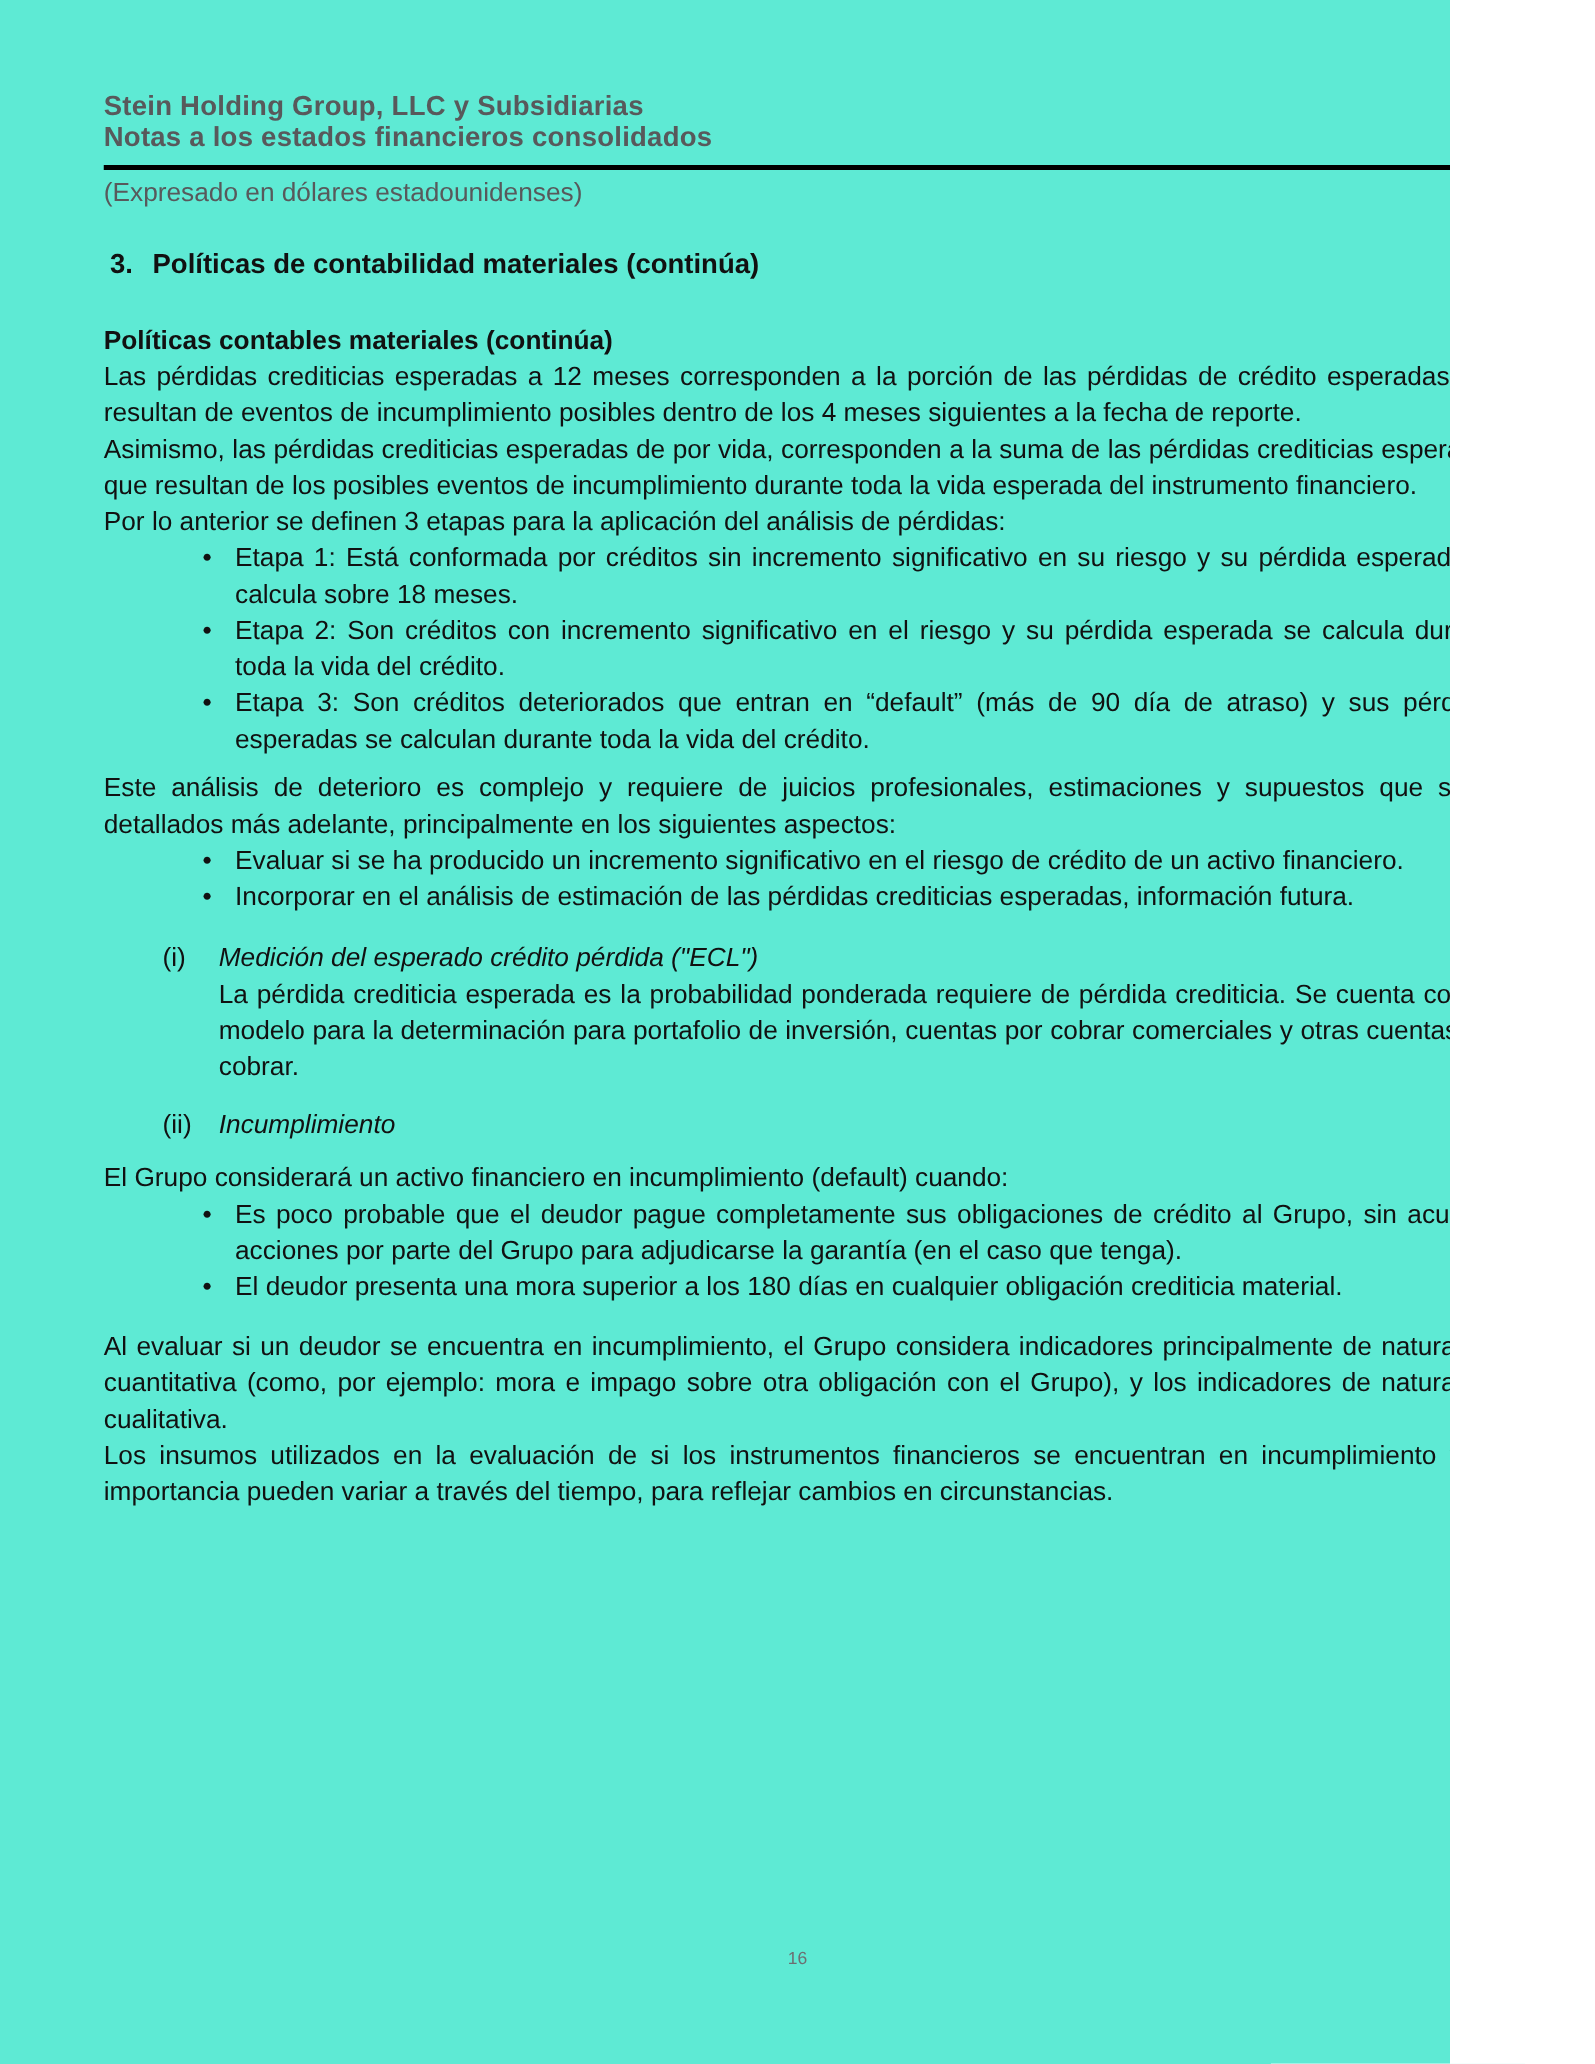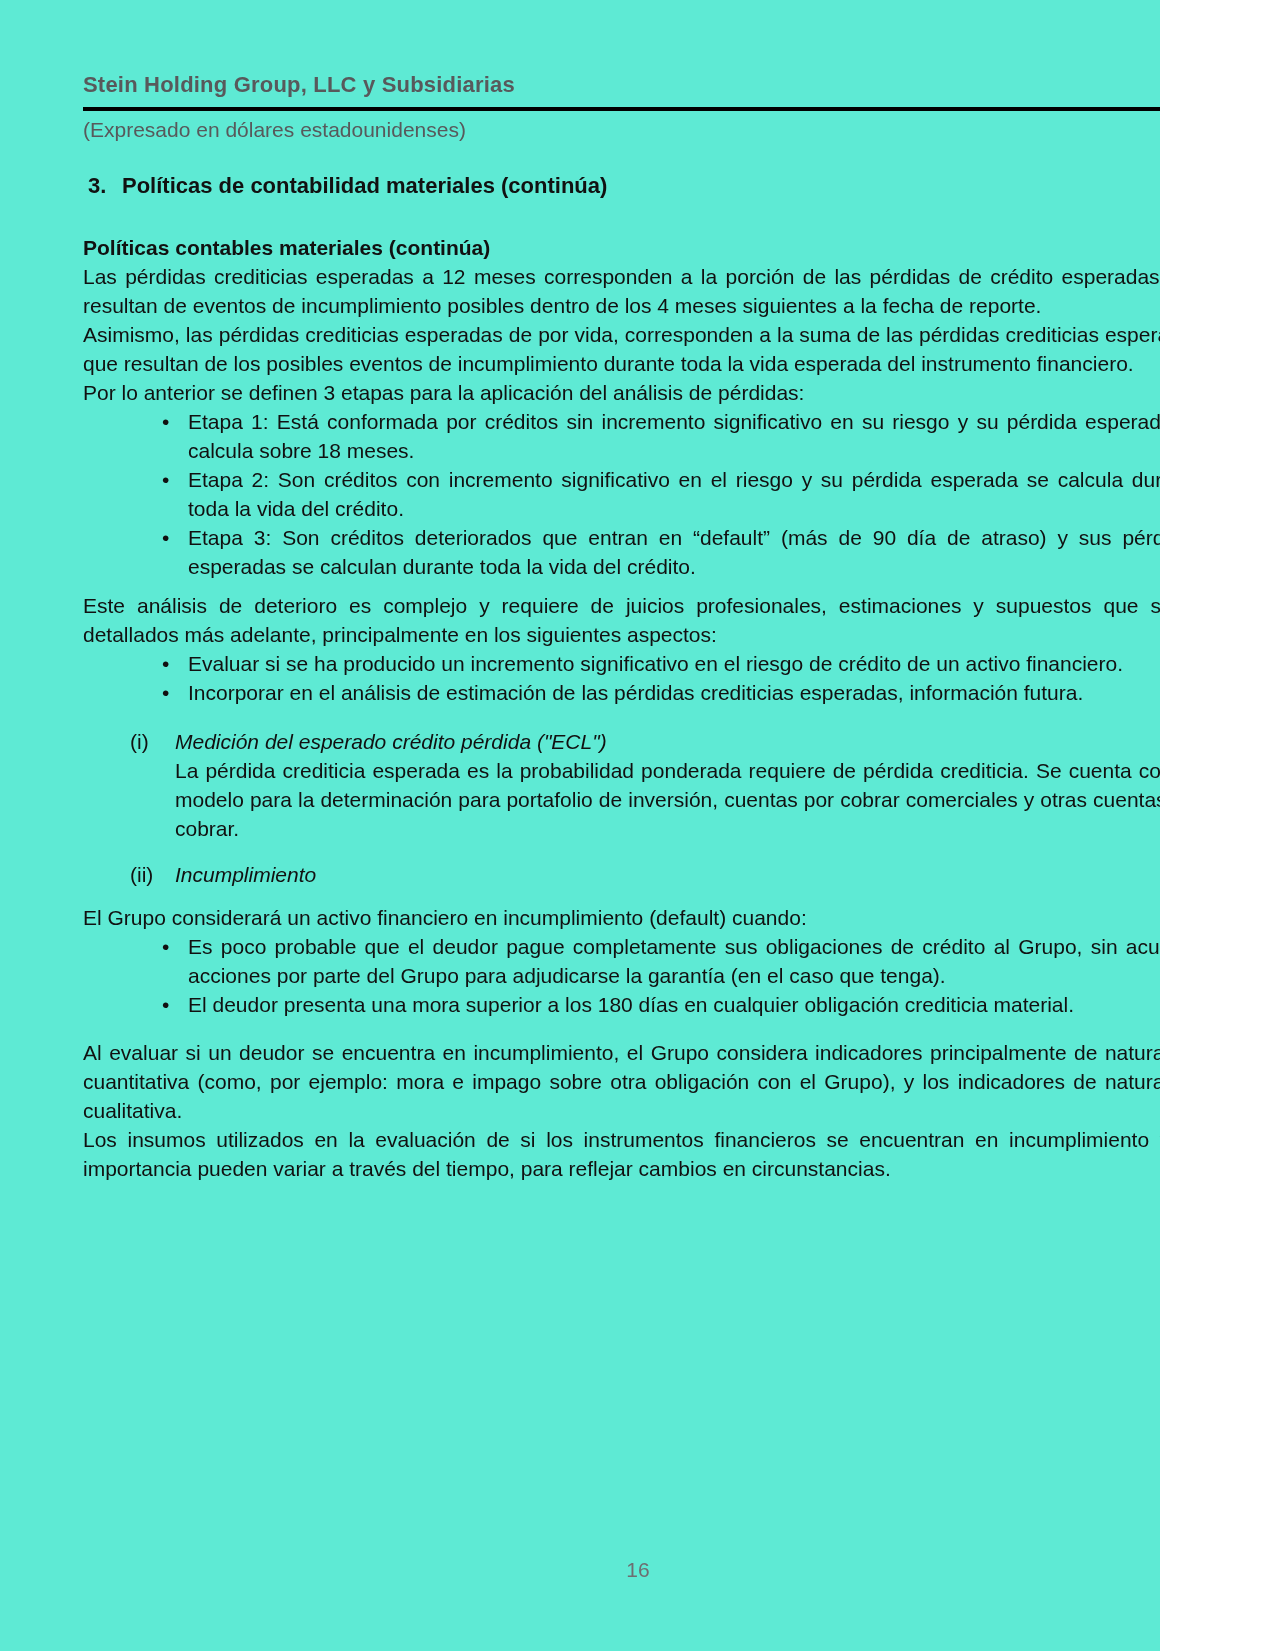--- a/index.html
+++ b/index.html
@@ -73,31 +73,32 @@
   .item .ilabel { flex: 0 0 45px; }
   .item .ibody { flex: 1; }
   .iheading { font-style: italic; }
   .footer {
     position: absolute;
     top: 1558px;
     left: 0;
     width: 1276px;
     text-align: center;
     color: #6d6e71;
-    font-size: 21px;
+    font-size: 14px;
   }
 </style>
 </head>
 <body>
 
 <div class="page">
   <div class="content">
 
     <header>
       <div class="hdr">Stein Holding Group, LLC y Subsidiarias</div>
+      <div class="hdr">Notas a los estados financieros consolidados</div>
       <div class="rule"></div>
       <div class="subnote">(Expresado en dólares estadounidenses)</div>
     </header>
 
     <div class="section-heading">
       <span class="sec-num">3.</span>
       <span class="sec-title">Políticas de contabilidad materiales (continúa)</span>
     </div>
 
     <div class="body">

